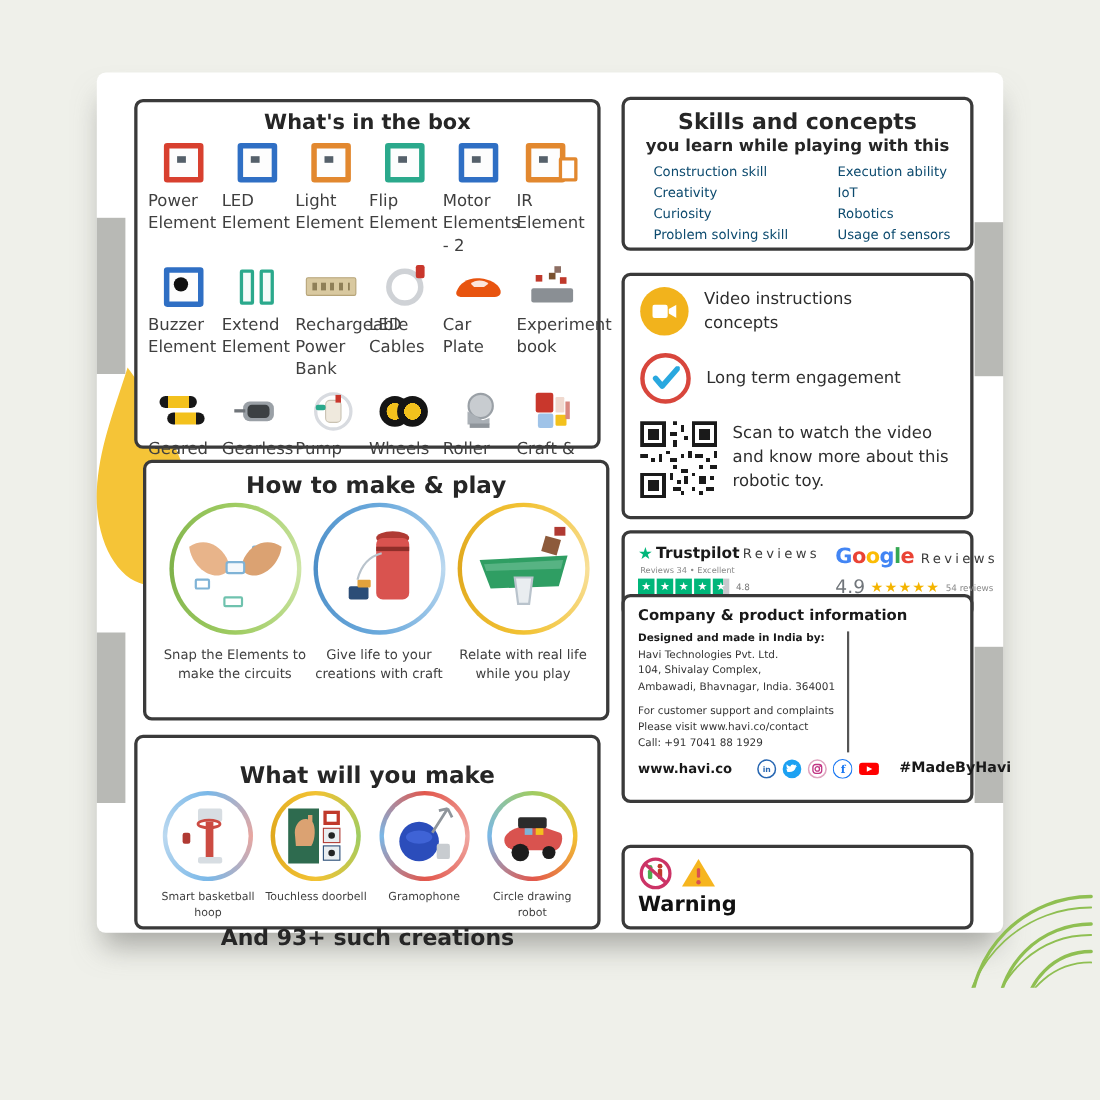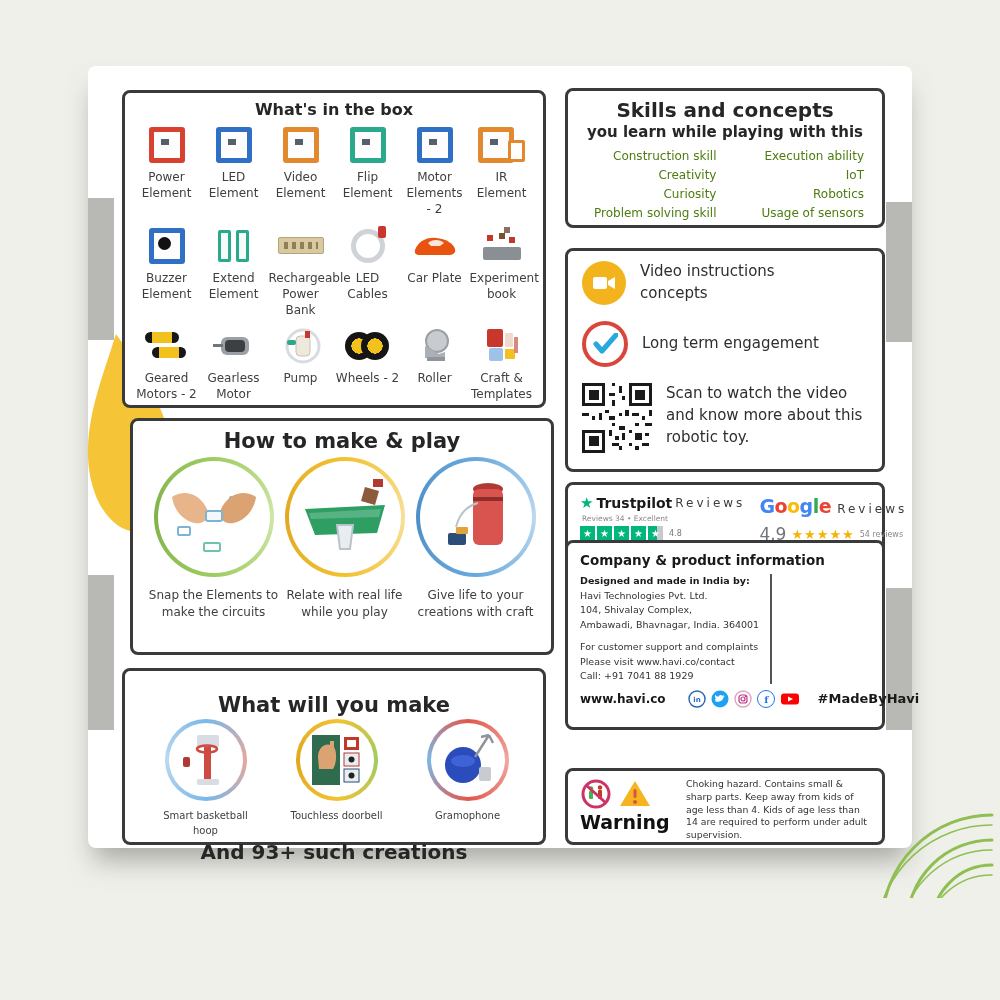--- a/index.html
+++ b/index.html
@@ -7,21 +7,21 @@
   #stage{position:relative;width:1000px;height:1000px;overflow:hidden;}
   .card{position:absolute;left:88px;top:66px;width:824px;height:782px;background:#fff;border-radius:8px;
         box-shadow:0 18px 26px -6px rgba(110,110,105,.55);z-index:1;}
   .tab{position:absolute;width:26px;background:#b8b9b5;z-index:2;}
   .sec{position:absolute;background:#fff;border:3px solid #3a3a3a;border-radius:8px;box-sizing:border-box;z-index:3;}
   .sec-title{font-weight:bold;text-align:center;color:#262626;}
   
   .grid{display:grid;grid-template-columns:repeat(6,1fr);row-gap:4px;padding:2px 8px 0 8px;}
   .item{display:flex;flex-direction:column;align-items:center;}
   .item .ic{height:48px;display:flex;align-items:center;justify-content:center;}
-  .item .lb{font-size:12px;line-height:1.35;text-align:center;color:#3f3f3f;width:64px;}
+  .item .lb{font-size:15px;line-height:1.35;text-align:left;color:#3f3f3f;width:64px;}
   .el{width:26px;height:26px;border:5px solid #888;border-radius:3px;background:#fdfdfd;position:relative;}
   .el::after{content:"";position:absolute;left:7px;top:7px;width:8px;height:6px;background:#55606a;}
   .el.red{border-color:#d8402f}.el.blue{border-color:#2f6fc4}.el.orange{border-color:#e2882f}.el.teal{border-color:#2ba98c}
   .el.buzz::after{width:13px;height:13px;left:4px;top:4px;border-radius:50%;background:#111;}
   .el.ir{margin-right:12px;}
   .el.ir::before{content:"";position:absolute;right:-16px;bottom:-4px;width:11px;height:16px;background:#fff;border:3px solid #e2882f;border-radius:2px;}
   .extend{display:flex;gap:5px;}
   .extend i{width:7px;height:26px;border:3px solid #2ba98c;border-radius:2px;background:#f4fbf9;}
   .pbank{width:44px;height:15px;background:#d9c9a0;border:1px solid #b6a478;border-radius:2px;position:relative;}
   .pbank::after{content:"";position:absolute;left:5px;top:4px;width:34px;height:7px;
@@ -53,21 +53,21 @@
   .r-yellow{background:conic-gradient(#f2c233,#f8e09a,#f2c233,#e0a81e,#f2c233);}
   .r-blue2{background:conic-gradient(#7ab8e8,#e8a6a0,#7ab8e8,#bcd9f0,#7ab8e8);}
   .r-gold{background:conic-gradient(#f2c233,#9fcc62,#f2c233,#e0a81e,#f2c233);}
   .r-red{background:conic-gradient(#e2574c,#f0a8a2,#e2574c,#7ab8e8,#e2574c);}
   .r-multi{background:conic-gradient(#9fcc62,#f2c233,#e2574c,#7ab8e8,#9fcc62);}
   .cap{font-size:12px;line-height:1.45;text-align:center;color:#3f3f3f;margin-top:10px;}
   .cap.sm{font-size:10px;margin-top:8px;}
   .footerline{font-weight:bold;font-size:20px;text-align:center;color:#262626;margin-top:2px;}
   
   .skills-cols{display:flex;justify-content:space-between;padding:6px 18px 0 26px;}
-  .skills-cols .col{font-size:12px;line-height:19px;color:#4d7c0f;text-align:right;}
+  .skills-cols .col{font-size:12px;line-height:19px;color:#0c4a6e;}
   .featrow{display:flex;align-items:center;gap:14px;padding:10px 14px 0 14px;}
   .feattext{font-size:15px;line-height:1.45;color:#2e2e2e;width:190px;}
   .vid-circle{width:44px;height:44px;border-radius:50%;background:#f2b31c;display:flex;align-items:center;justify-content:center;flex:none;}
   .chk-circle{width:38px;height:38px;border-radius:50%;border:4px solid #d8463c;display:flex;align-items:center;justify-content:center;flex:none;background:#fff;}
   
   .rev{display:flex;align-items:flex-start;padding:10px 10px 0 12px;gap:14px;}
   .tp-brandrow{display:flex;align-items:center;gap:3px;}
   .tp-star{color:#00b67a;font-size:15px;line-height:1;}
   .tp-name{font-weight:bold;font-size:14px;color:#191919;}
   .rev-word{font-size:12px;letter-spacing:3px;color:#3c3c3c;}
@@ -113,40 +113,40 @@
   <div class="tab" style="left:88px;top:198px;height:142px;"></div>
   <div class="tab" style="left:88px;top:575px;height:155px;"></div>
   <div class="tab" style="left:886px;top:202px;height:140px;"></div>
   <div class="tab" style="left:886px;top:588px;height:142px;"></div>
 
   <svg style="position:absolute;left:86px;top:330px;z-index:2;" width="92" height="206" viewBox="0 0 92 206">
     <path d="M30 4 C 16 48 4 78 2 116 C 0 163 22 200 50 202 C 76 203 91 170 89 134 C 86 88 56 40 30 4 Z" fill="#f5c437"></path>
   </svg>
 
   <div class="sec" style="left:122px;top:90px;width:424px;height:318px;">
-    <div class="sec-title" style="font-size:16px;padding-top:7px;">What's in the box</div>
+    <div class="sec-title" style="font-size:19px;padding-top:7px;">What's in the box</div>
     <div class="grid">
 
       <div class="item">
         <div class="ic">
             <span class="el red"></span>
           </div>
         <span class="lb">Power Element</span>
       </div>
       <div class="item">
         <div class="ic">
             <span class="el blue"></span>
           </div>
         <span class="lb">LED Element</span>
       </div>
       <div class="item">
         <div class="ic">
             <span class="el orange"></span>
           </div>
-        <span class="lb">Video Element</span>
+        <span class="lb">Light Element</span>
       </div>
       <div class="item">
         <div class="ic">
             <span class="el teal"></span>
           </div>
         <span class="lb">Flip Element</span>
       </div>
       <div class="item">
         <div class="ic">
             <span class="el blue"></span>
@@ -280,47 +280,47 @@
             <rect x="22" y="38" width="9" height="7" rx="1" fill="none" stroke="#e2a23c" stroke-width="2"></rect>
             <path d="M8 30 C20 22 34 26 42 40 C46 48 44 54 36 56 C24 58 10 46 8 30 Z" fill="#e8b48a"></path>
             <path d="M92 30 C80 22 66 26 58 40 C54 48 56 54 64 56 C76 58 90 46 92 30 Z" fill="#dba272"></path>
             <rect x="42" y="44" width="16" height="10" rx="2" fill="#f4f8fb" stroke="#7fb3d6" stroke-width="2"></rect>
           </svg>
         </div>
           </div>
         <div class="cap">Snap the Elements to make the circuits</div>
       </div>
       <div class="ringwrap">
-        <div class="ring big r-yellow">
-            <div class="inner">
-          <svg width="100" height="100" viewBox="0 0 100 100">
-            <path d="M10 42 L90 38 L82 66 L20 68 Z" fill="#2f9e63"></path>
-            <path d="M14 46 L86 42 L84 50 L16 52 Z" fill="#57b383"></path>
-            <path d="M70 20 L84 24 L80 38 L66 34 Z" fill="#8d5a3b"></path>
-            <rect x="78" y="12" width="10" height="8" fill="#b03a33"></rect>
-            <path d="M42 58 L58 58 L55 82 L45 82 Z" fill="#e9edf0" stroke="#b9c3cc" stroke-width="2"></path>
-          </svg>
-        </div>
-          </div>
-        <div class="cap">Relate with real life while you play</div>
-      </div>
-      <div class="ringwrap">
         <div class="ring big r-blue">
             <div class="inner">
           <svg width="100" height="100" viewBox="0 0 100 100">
             <ellipse cx="62" cy="22" rx="15" ry="6" fill="#b03a33"></ellipse>
             <rect x="47" y="22" width="30" height="56" rx="6" fill="#d9534f"></rect>
             <rect x="47" y="30" width="30" height="4" fill="#8f2e29"></rect>
             <rect x="22" y="66" width="18" height="12" rx="2" fill="#2b4d77"></rect>
             <rect x="30" y="60" width="12" height="7" rx="1" fill="#e2a23c"></rect>
             <path d="M30 60 C34 44 44 38 52 36" fill="none" stroke="#b9c3cc" stroke-width="2"></path>
           </svg>
         </div>
           </div>
         <div class="cap">Give life to your creations with craft</div>
+      </div>
+      <div class="ringwrap">
+        <div class="ring big r-yellow">
+            <div class="inner">
+          <svg width="100" height="100" viewBox="0 0 100 100">
+            <path d="M10 42 L90 38 L82 66 L20 68 Z" fill="#2f9e63"></path>
+            <path d="M14 46 L86 42 L84 50 L16 52 Z" fill="#57b383"></path>
+            <path d="M70 20 L84 24 L80 38 L66 34 Z" fill="#8d5a3b"></path>
+            <rect x="78" y="12" width="10" height="8" fill="#b03a33"></rect>
+            <path d="M42 58 L58 58 L55 82 L45 82 Z" fill="#e9edf0" stroke="#b9c3cc" stroke-width="2"></path>
+          </svg>
+        </div>
+          </div>
+        <div class="cap">Relate with real life while you play</div>
       </div>
     </div>
   </div>
 
   <div class="sec" style="left:122px;top:668px;width:424px;height:177px;">
     <div class="sec-title" style="font-size:21px;padding-top:22px;">What will you make</div>
     <div class="rings" style="padding-top:2px;">
       <div class="ringwrap" style="width:100px;">
         <div class="ring small r-blue2">
             <div class="inner">
@@ -357,20 +357,35 @@
             <div class="inner">
           <svg width="66" height="66" viewBox="0 0 66 66">
             <circle cx="28" cy="38" r="18" fill="#2b4dbb"></circle>
             <ellipse cx="28" cy="34" rx="12" ry="6" fill="#3f63d6"></ellipse>
             <path d="M40 30 L54 8 M54 8 L58 16 M54 8 L46 10" stroke="#8f959b" stroke-width="2.5" fill="none"></path>
             <rect x="44" y="40" width="12" height="14" rx="2" fill="#c8ccd0"></rect>
           </svg>
         </div>
           </div>
         <div class="cap sm">Gramophone</div>
+      </div>
+      <div class="ringwrap" style="width:100px;">
+        <div class="ring small r-multi">
+            <div class="inner">
+          <svg width="66" height="66" viewBox="0 0 66 66">
+            <path d="M8 34 C12 26 26 22 40 24 L58 30 C62 32 60 44 54 46 L16 46 C10 44 6 40 8 34 Z" fill="#d9534f"></path>
+            <rect x="20" y="16" width="26" height="10" rx="2" fill="#2b2b2b"></rect>
+            <rect x="26" y="26" width="7" height="6" fill="#7fb3d6"></rect>
+            <rect x="36" y="26" width="7" height="6" fill="#f3c11d"></rect>
+            <circle cx="22" cy="48" r="8" fill="#1c1c1c"></circle>
+            <circle cx="48" cy="48" r="6" fill="#1c1c1c"></circle>
+          </svg>
+        </div>
+          </div>
+        <div class="cap sm">Circle drawing robot</div>
       </div>
     </div>
     <div class="footerline">And 93+ such creations</div>
   </div>
 
   <div class="sec" style="left:565px;top:88px;width:320px;height:140px;">
     <div class="sec-title" style="font-size:20px;padding-top:7px;">Skills and concepts</div>
     <div class="sec-title" style="font-size:15px;margin-top:1px;">you learn while playing with this</div>
     <div class="skills-cols">
       <div class="col">
@@ -545,21 +560,20 @@
             <line x1="6" y1="7" x2="26" y2="25" stroke="#cc3366" stroke-width="3"></line>
           </svg>
           <svg width="34" height="30" viewBox="0 0 34 30">
             <path d="M17 2 L32 27 L2 27 Z" fill="#f6b51e"></path>
             <rect x="15.5" y="10" width="3" height="9" rx="1.5" fill="#d9534f"></rect>
             <circle cx="17" cy="23" r="2" fill="#d9534f"></circle>
           </svg>
         </div>
         <div class="warn-word">Warning</div>
       </div>
-      <div class="warn-text">Choking hazard. Contains small &amp; sharp parts. Keep away from kids of age less than 4. Kids of age less than 14 are required to perform under adult supervision.</div>
     </div>
   </div>
 
   <svg style="position:absolute;left:822px;top:735px;z-index:6;" width="178" height="163" viewBox="0 0 178 163">
     <g fill="none" stroke="#8fbf52" stroke-linecap="round">
       <path d="M110 190 A60 60 0 0 1 170 130" stroke-width="3"></path>
       <path d="M85 190 A85 85 0 0 1 170 105" stroke-width="3"></path>
       <path d="M60 190 A110 110 0 0 1 170 80" stroke-width="3"></path>
       <path d="M104 196 A66 66 0 0 1 170 140" stroke-width="1.6"></path>
       <path d="M79 196 A91 91 0 0 1 170 115" stroke-width="1.6"></path>

